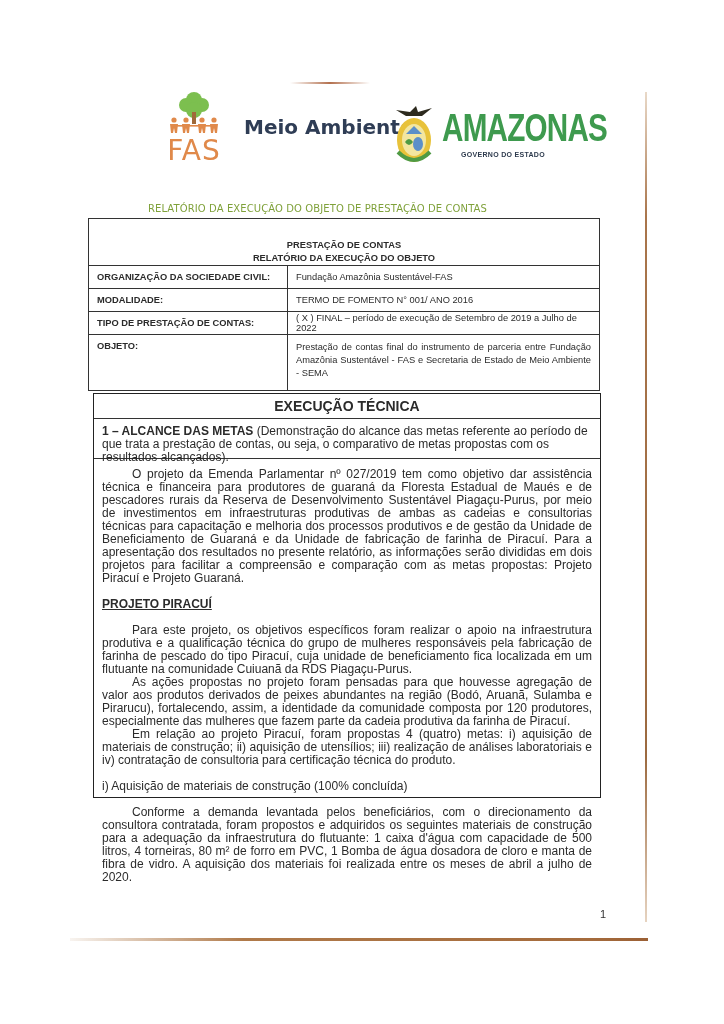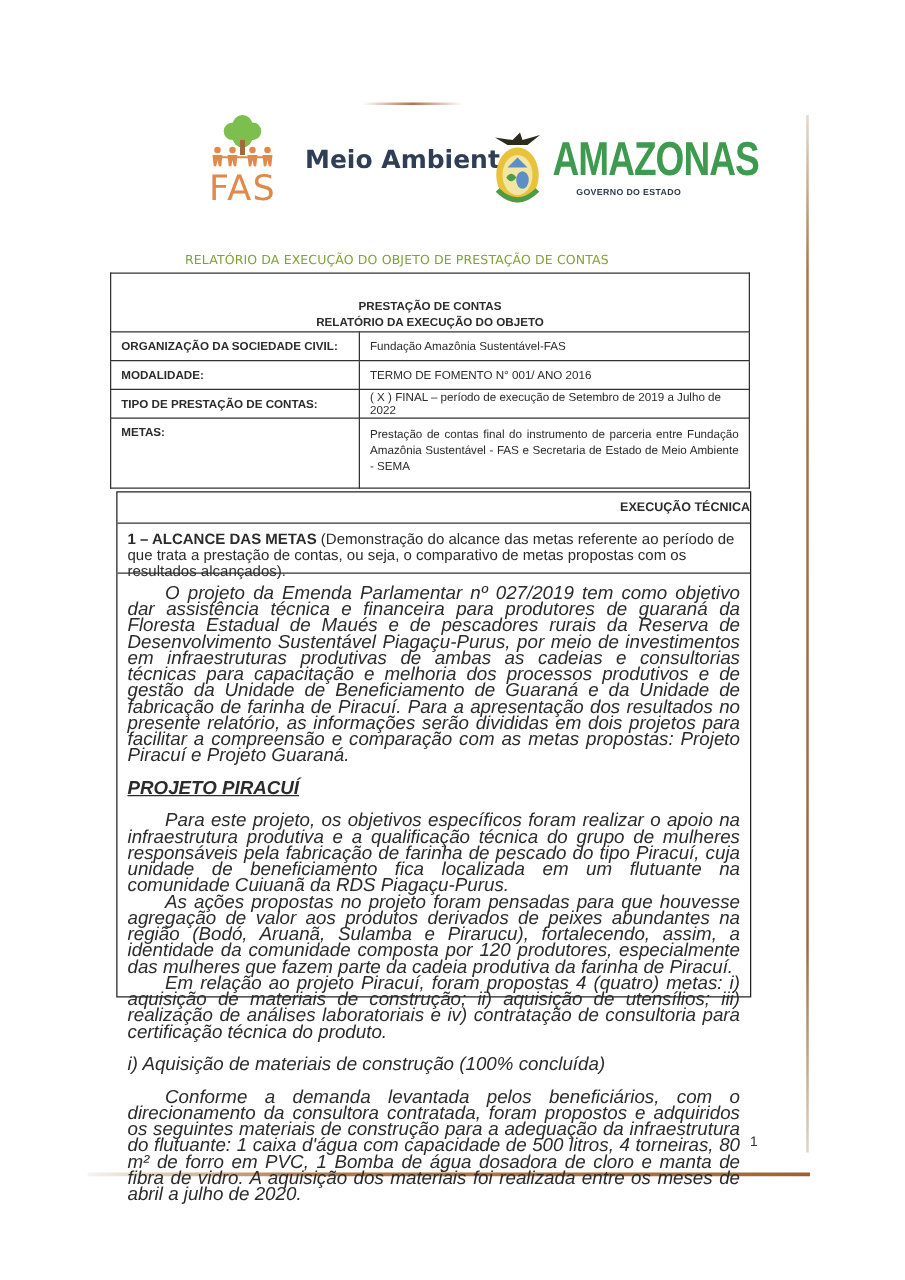--- a/index.html
+++ b/index.html
@@ -44,23 +44,23 @@
   .t1 { position: absolute; left: 88px; top: 218px; width: 512px; border: 1.5px solid #222; border-collapse: collapse; }
   .t1 td { border: 1px solid #333; font-size: 9.3px; padding: 0 8px; vertical-align: middle; }
   .t1 .head { text-align: center; font-weight: bold; height: 42px; line-height: 13px; padding-top: 20px; }
   .t1 .label { width: 199px; font-weight: bold; height: 23px; }
   .t1 .value { height: 23px; }
   .t1 .objeto-row td { height: 56px; vertical-align: top; padding-top: 6px; }
   .t1 .objeto-row .value { text-align: justify; line-height: 13px; }
 
   
   .t2 { position: absolute; left: 93px; top: 393px; width: 508px; border: 1.5px solid #222; }
-  .t2 .t2-head { text-align: right; font-weight: bold; font-size: 10px; height: 25px; line-height: 25px; border-bottom: 1px solid #333; }
+  .t2 .t2-head { text-align: center; font-weight: bold; font-size: 14px; height: 25px; line-height: 25px; border-bottom: 1px solid #333; }
   .t2 .t2-alcance { font-size: 12px; line-height: 13px; padding: 6px 8px 6px 8px; border-bottom: 1px solid #333; height: 40px; }
-  .t2 .t2-body { font-size: 15px; line-height: 13px; padding: 9px 8px 10px 8px; text-align: justify; height: 338px; font-style: italic; }
+  .t2 .t2-body { font-size: 12px; line-height: 13px; padding: 9px 8px 10px 8px; text-align: justify; height: 338px; }
   .t2-body p { margin: 0; }
   .t2-body .indent { text-indent: 30px; }
   .t2-body .gap { height: 13px; }
   .bold { font-weight: bold; }
   .u { text-decoration: underline; font-weight: bold; }
 
   .page-number { position: absolute; left: 600px; top: 908px; font-size: 11px; color: #333; }
 </style>
 </head>
 <body>
@@ -128,21 +128,21 @@
     </tr>
     <tr>
       <td class="label">MODALIDADE:</td>
       <td class="value">TERMO DE FOMENTO N° 001/ ANO 2016</td>
     </tr>
     <tr>
       <td class="label">TIPO DE PRESTAÇÃO DE CONTAS:</td>
       <td class="value">( X ) FINAL – período de execução de Setembro de 2019 a Julho de 2022</td>
     </tr>
     <tr class="objeto-row">
-      <td class="label">METAS:</td>
+      <td class="label">OBJETO:</td>
       <td class="value">Prestação de contas final do instrumento de parceria entre Fundação Amazônia Sustentável - FAS e Secretaria de Estado de Meio Ambiente - SEMA</td>
     </tr>
   </tbody>
     </table>
 
   <div class="t2">
     <div class="t2-head">EXECUÇÃO TÉCNICA</div>
     <div class="t2-alcance">
       <span class="bold">1 – ALCANCE DAS METAS</span><span> (Demonstração do alcance das metas referente ao período de que trata a prestação de contas, ou seja, o  comparativo de metas propostas com os resultados alcançados).</span>
     </div>

